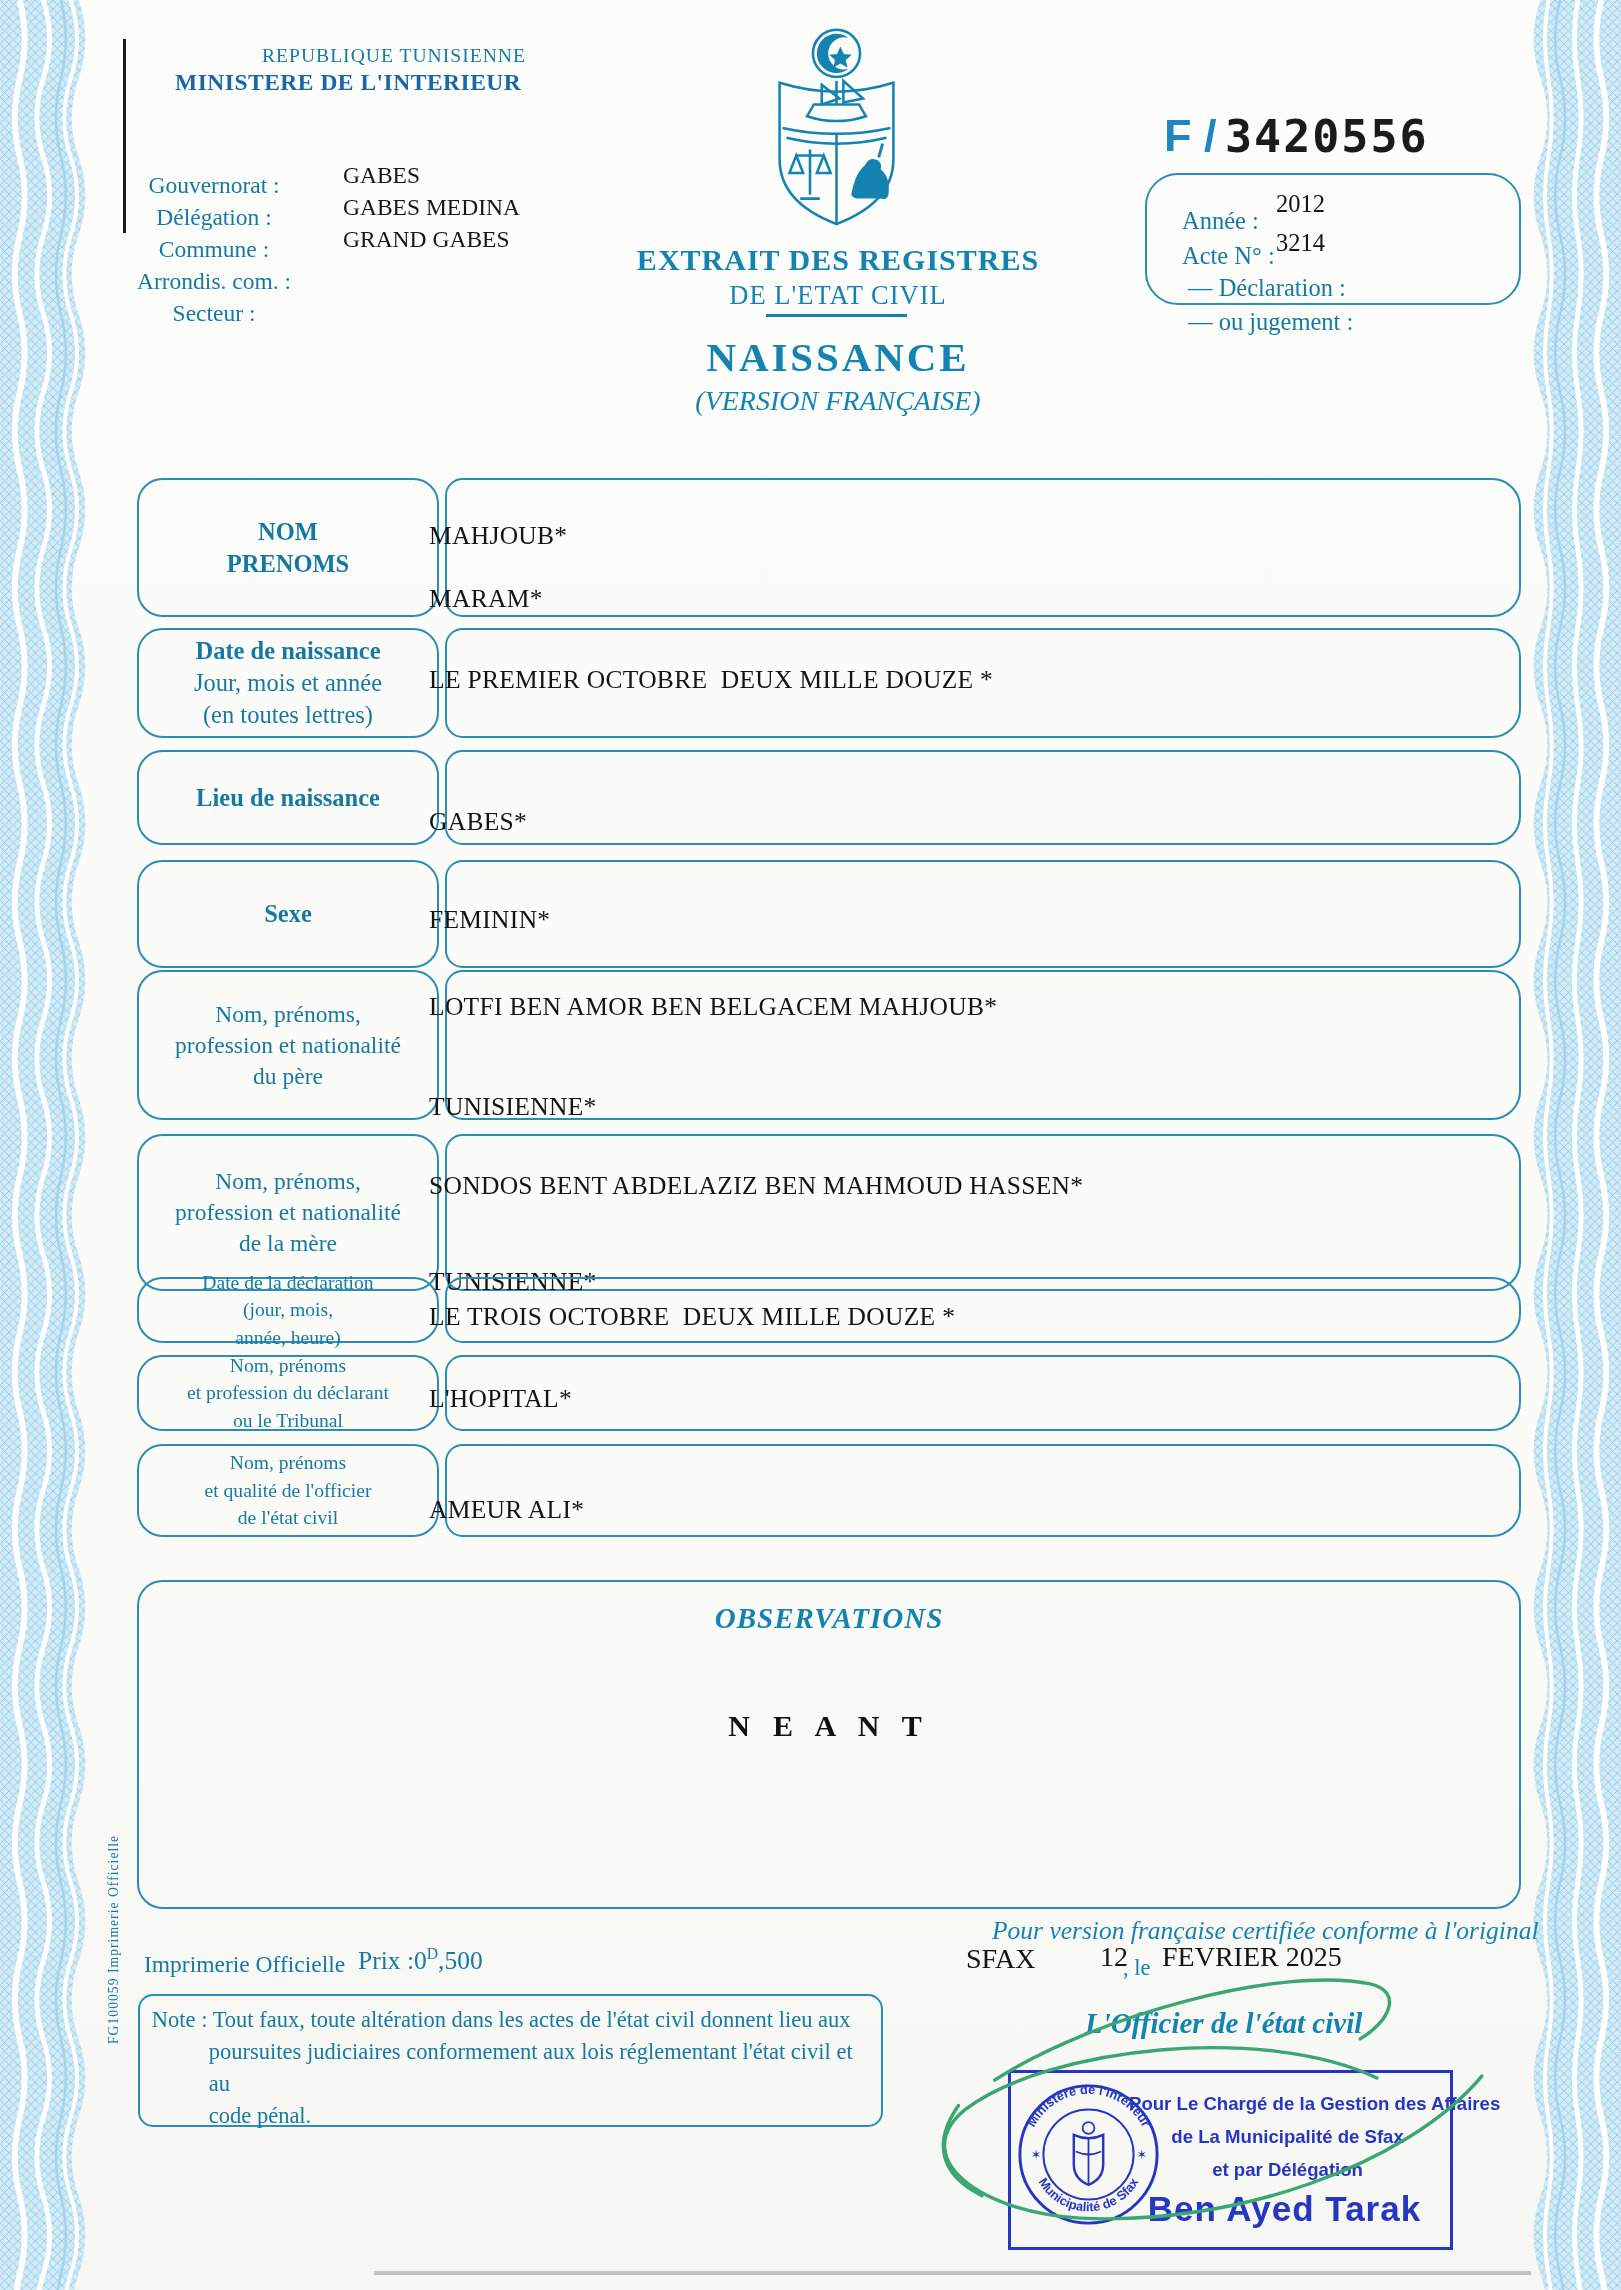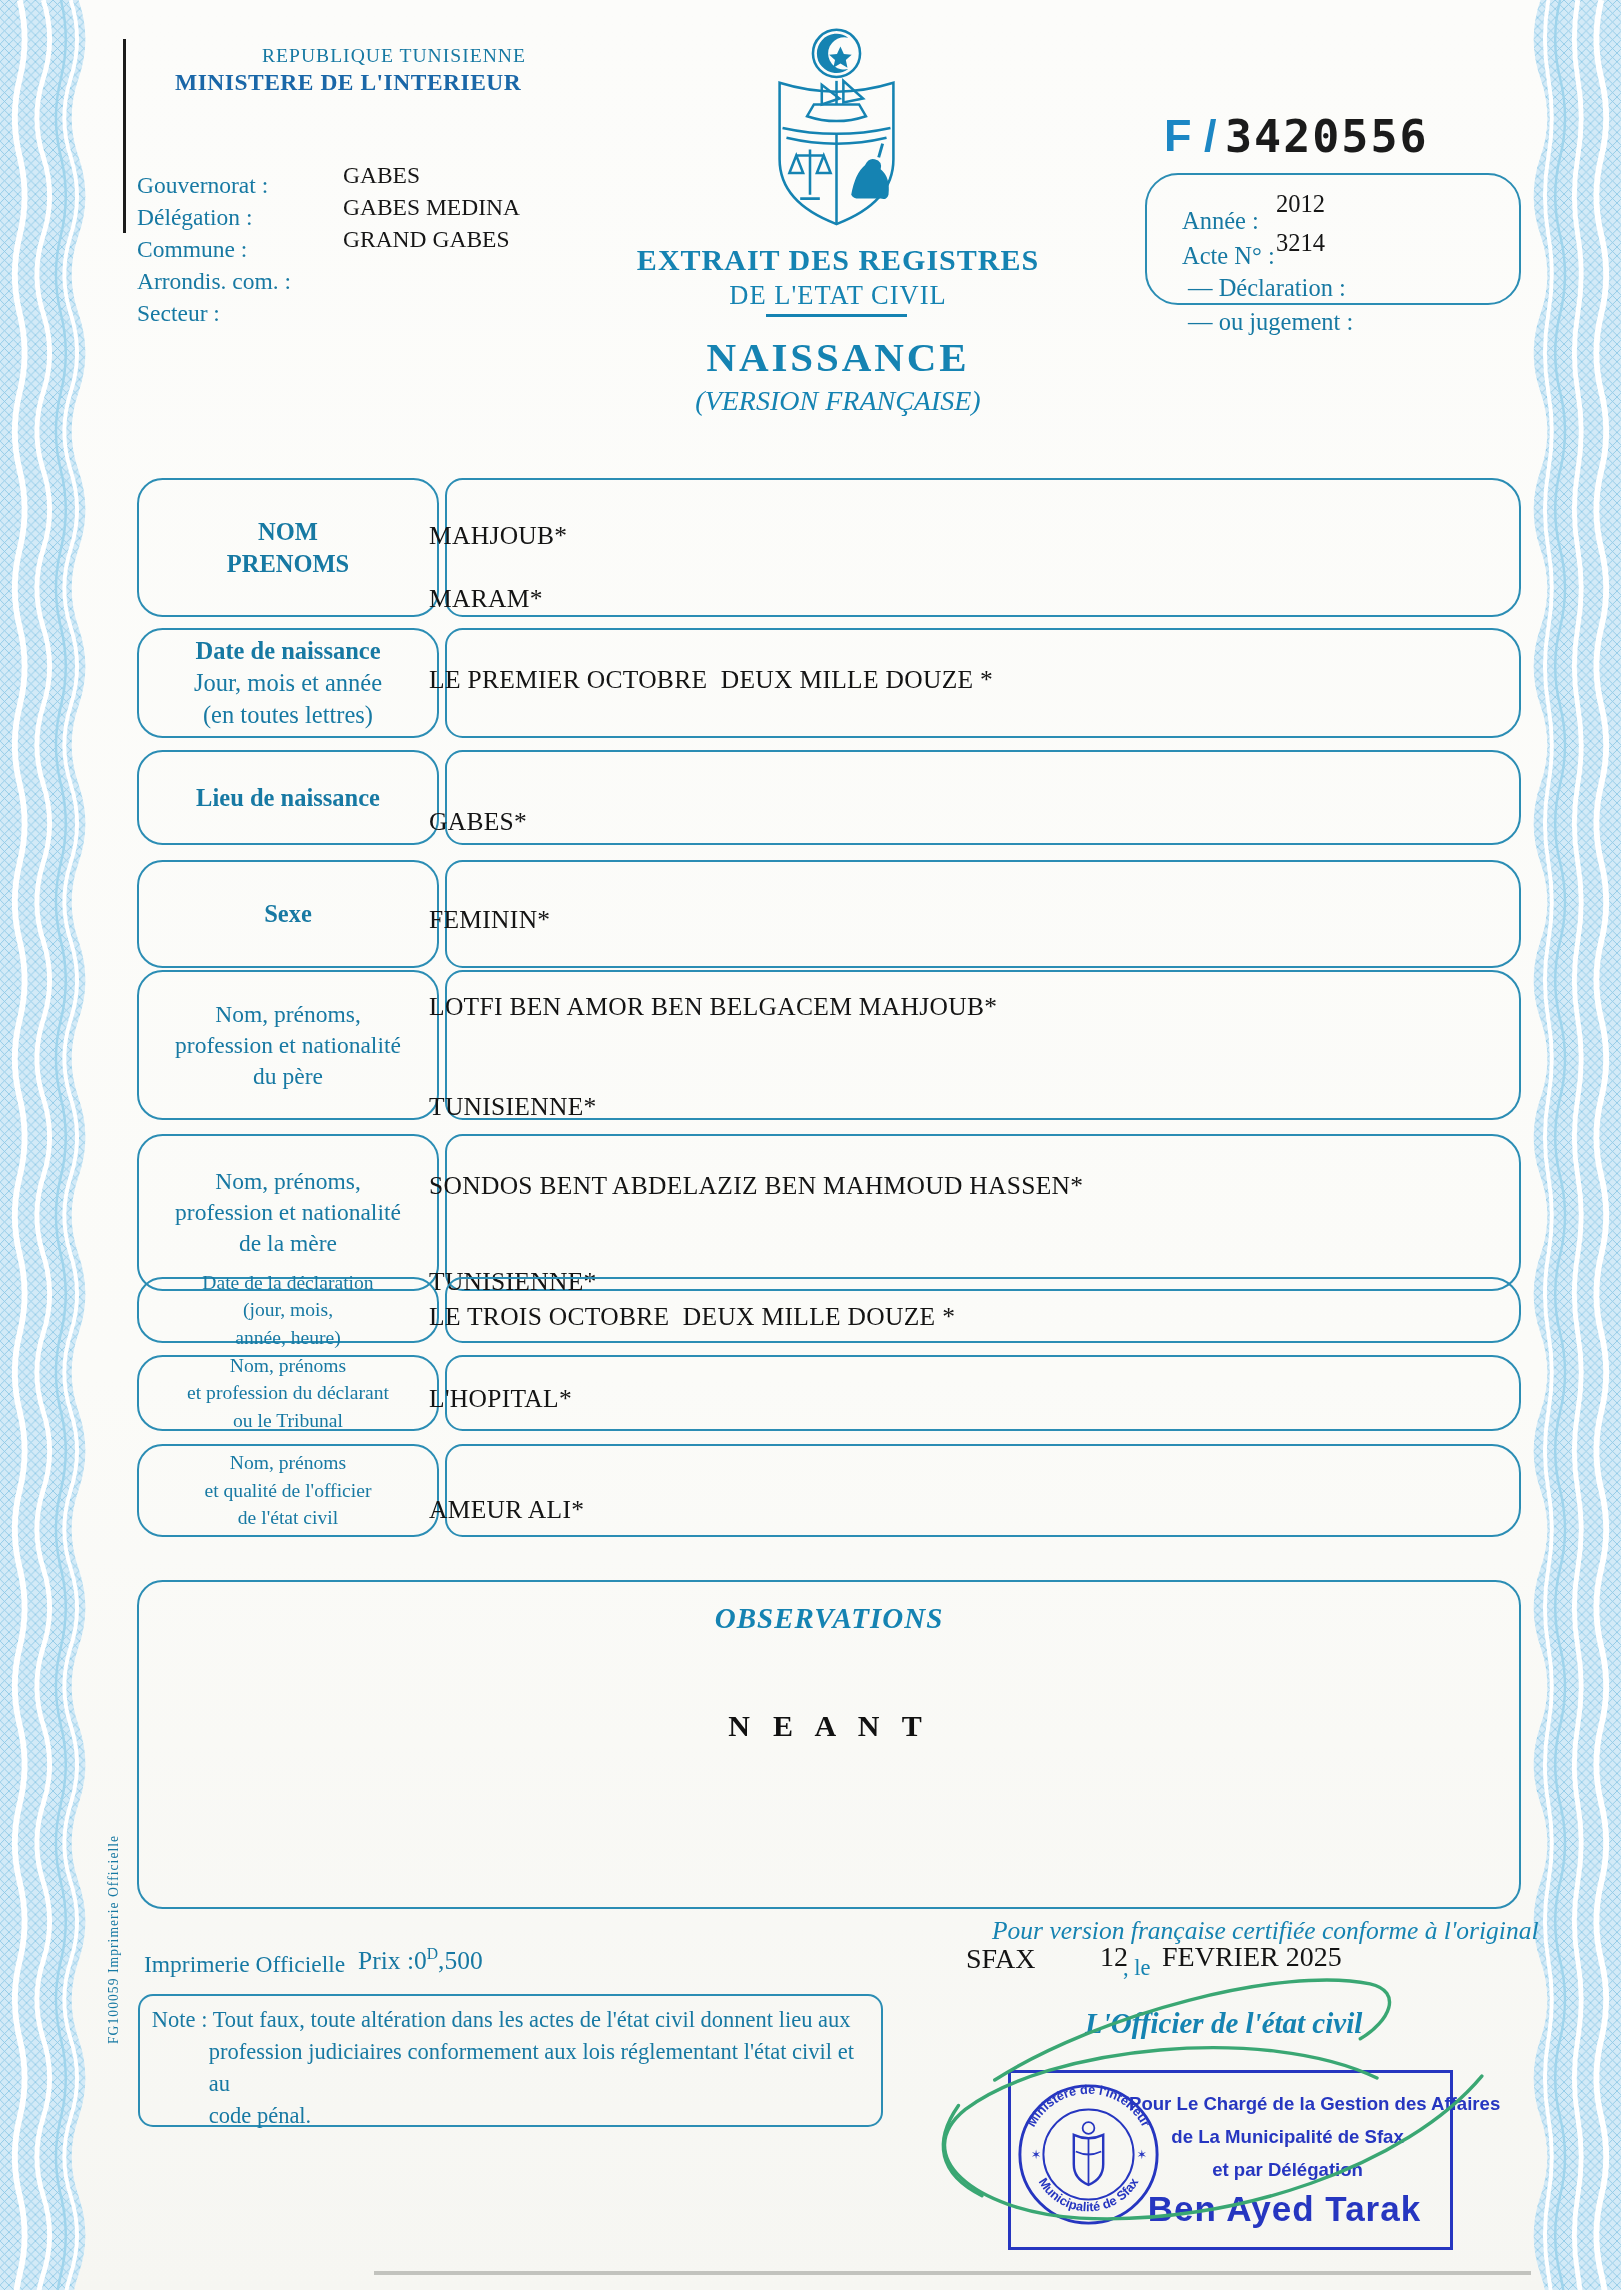--- a/index.html
+++ b/index.html
@@ -81,21 +81,21 @@
       <path d="M68,0 q-7,40 0,80 q7,40 0,80 q-7,40 0,80 q7,40 0,80 q-7,40 0,80 q7,40 0,80 q-7,40 0,80 q7,40 0,80 q-7,40 0,80 q7,40 0,80 q-7,40 0,80 q7,40 0,80 q-7,40 0,80 q7,40 0,80 q-7,40 0,80 q7,40 0,80 q-7,40 0,80 q7,40 0,80 q-7,40 0,80 q7,40 0,80 q-7,40 0,80 q7,40 0,80 q-7,40 0,80 q7,40 0,80 q-7,40 0,80 q7,40 0,80 q-7,40 0,80 q7,40 0,80 q-7,40 0,80 q7,40 0,80" stroke="#ffffff" stroke-width="5" fill="none"></path>
       <path d="M50,0 q-10,40 0,80 q10,40 0,80 q-10,40 0,80 q10,40 0,80 q-10,40 0,80 q10,40 0,80 q-10,40 0,80 q10,40 0,80 q-10,40 0,80 q10,40 0,80 q-10,40 0,80 q10,40 0,80 q-10,40 0,80 q10,40 0,80 q-10,40 0,80 q10,40 0,80 q-10,40 0,80 q10,40 0,80 q-10,40 0,80 q10,40 0,80 q-10,40 0,80 q10,40 0,80 q-10,40 0,80 q10,40 0,80 q-10,40 0,80 q10,40 0,80 q-10,40 0,80 q10,40 0,80 q-10,40 0,80 q10,40 0,80" stroke="#9fd4ec" stroke-width="2.5" fill="none"></path>
       <path d="M38,0 q-7,40 0,80 q7,40 0,80 q-7,40 0,80 q7,40 0,80 q-7,40 0,80 q7,40 0,80 q-7,40 0,80 q7,40 0,80 q-7,40 0,80 q7,40 0,80 q-7,40 0,80 q7,40 0,80 q-7,40 0,80 q7,40 0,80 q-7,40 0,80 q7,40 0,80 q-7,40 0,80 q7,40 0,80 q-7,40 0,80 q7,40 0,80 q-7,40 0,80 q7,40 0,80 q-7,40 0,80 q7,40 0,80 q-7,40 0,80 q7,40 0,80 q-7,40 0,80 q7,40 0,80 q-7,40 0,80 q7,40 0,80" stroke="#ffffff" stroke-width="4" fill="none"></path>
     </svg>
 
   <div class="blkline"></div>
 
   <div class="abs rep" style="left:262px;top:45px;">REPUBLIQUE TUNISIENNE</div>
   <div class="abs min" style="left:175px;top:69px;">MINISTERE DE L'INTERIEUR</div>
 
-  <div class="abs" style="left:137px;top:169px;">
+  <div class="abs" style="left:137px;top:169px;text-align:center;">
     <div class="adminlbl">Gouvernorat :</div>
     <div class="adminlbl">Délégation :</div>
     <div class="adminlbl">Commune :</div>
     <div class="adminlbl">Arrondis. com. :</div>
     <div class="adminlbl">Secteur :</div>
   </div>
   <div class="abs" style="left:343px;top:159px;">
     <div class="adminval">GABES</div>
     <div class="adminval">GABES MEDINA</div>
     <div class="adminval">GRAND GABES</div>
@@ -143,21 +143,21 @@
     <div class="abs neant" style="left:50%;top:127px;transform:translateX(-50%);">N E A N T</div>
   </div>
 
   <div class="abs sidecode" style="left:106px;top:1701px;height:343px;">FG100059   Imprimerie Officielle</div>
 
   <span class="abs impr" style="left:144px;top:1951px;text-align:center;">Imprimerie Officielle</span>
   <span class="abs prix" style="left:358px;top:1945px;"><span>Prix :0</span><sup style="font-size:15.7px">D</sup><span>,500</span></span>
 
   <div class="notebox">
     <div>Note : Tout faux, toute altération dans les actes de l'état civil donnent lieu aux</div>
-    <div class="note2">profession judiciaires conformement aux lois réglementant l'état civil et au</div>
+    <div class="note2">poursuites judiciaires conformement aux lois réglementant l'état civil et au</div>
     <div class="note2">code pénal.</div>
   </div>
 
   <div class="abs certify" style="left:992px;top:1916px;">Pour version française certifiée conforme à l'original</div>
   <span class="abs sfax" style="left:966px;top:1943px;">SFAX</span>
   <span class="abs sfax" style="left:1100px;top:1941px;">12</span>
   <span class="abs" style="left:1123px;top:1955px;font-size:22.5px;color:#1583b2;">, le</span>
   <span class="abs sfax" style="left:1162px;top:1941px;">FEVRIER 2025</span>
   <div class="abs officier" style="left:1085px;top:2007px;">L'Officier de l'état civil</div>
 

